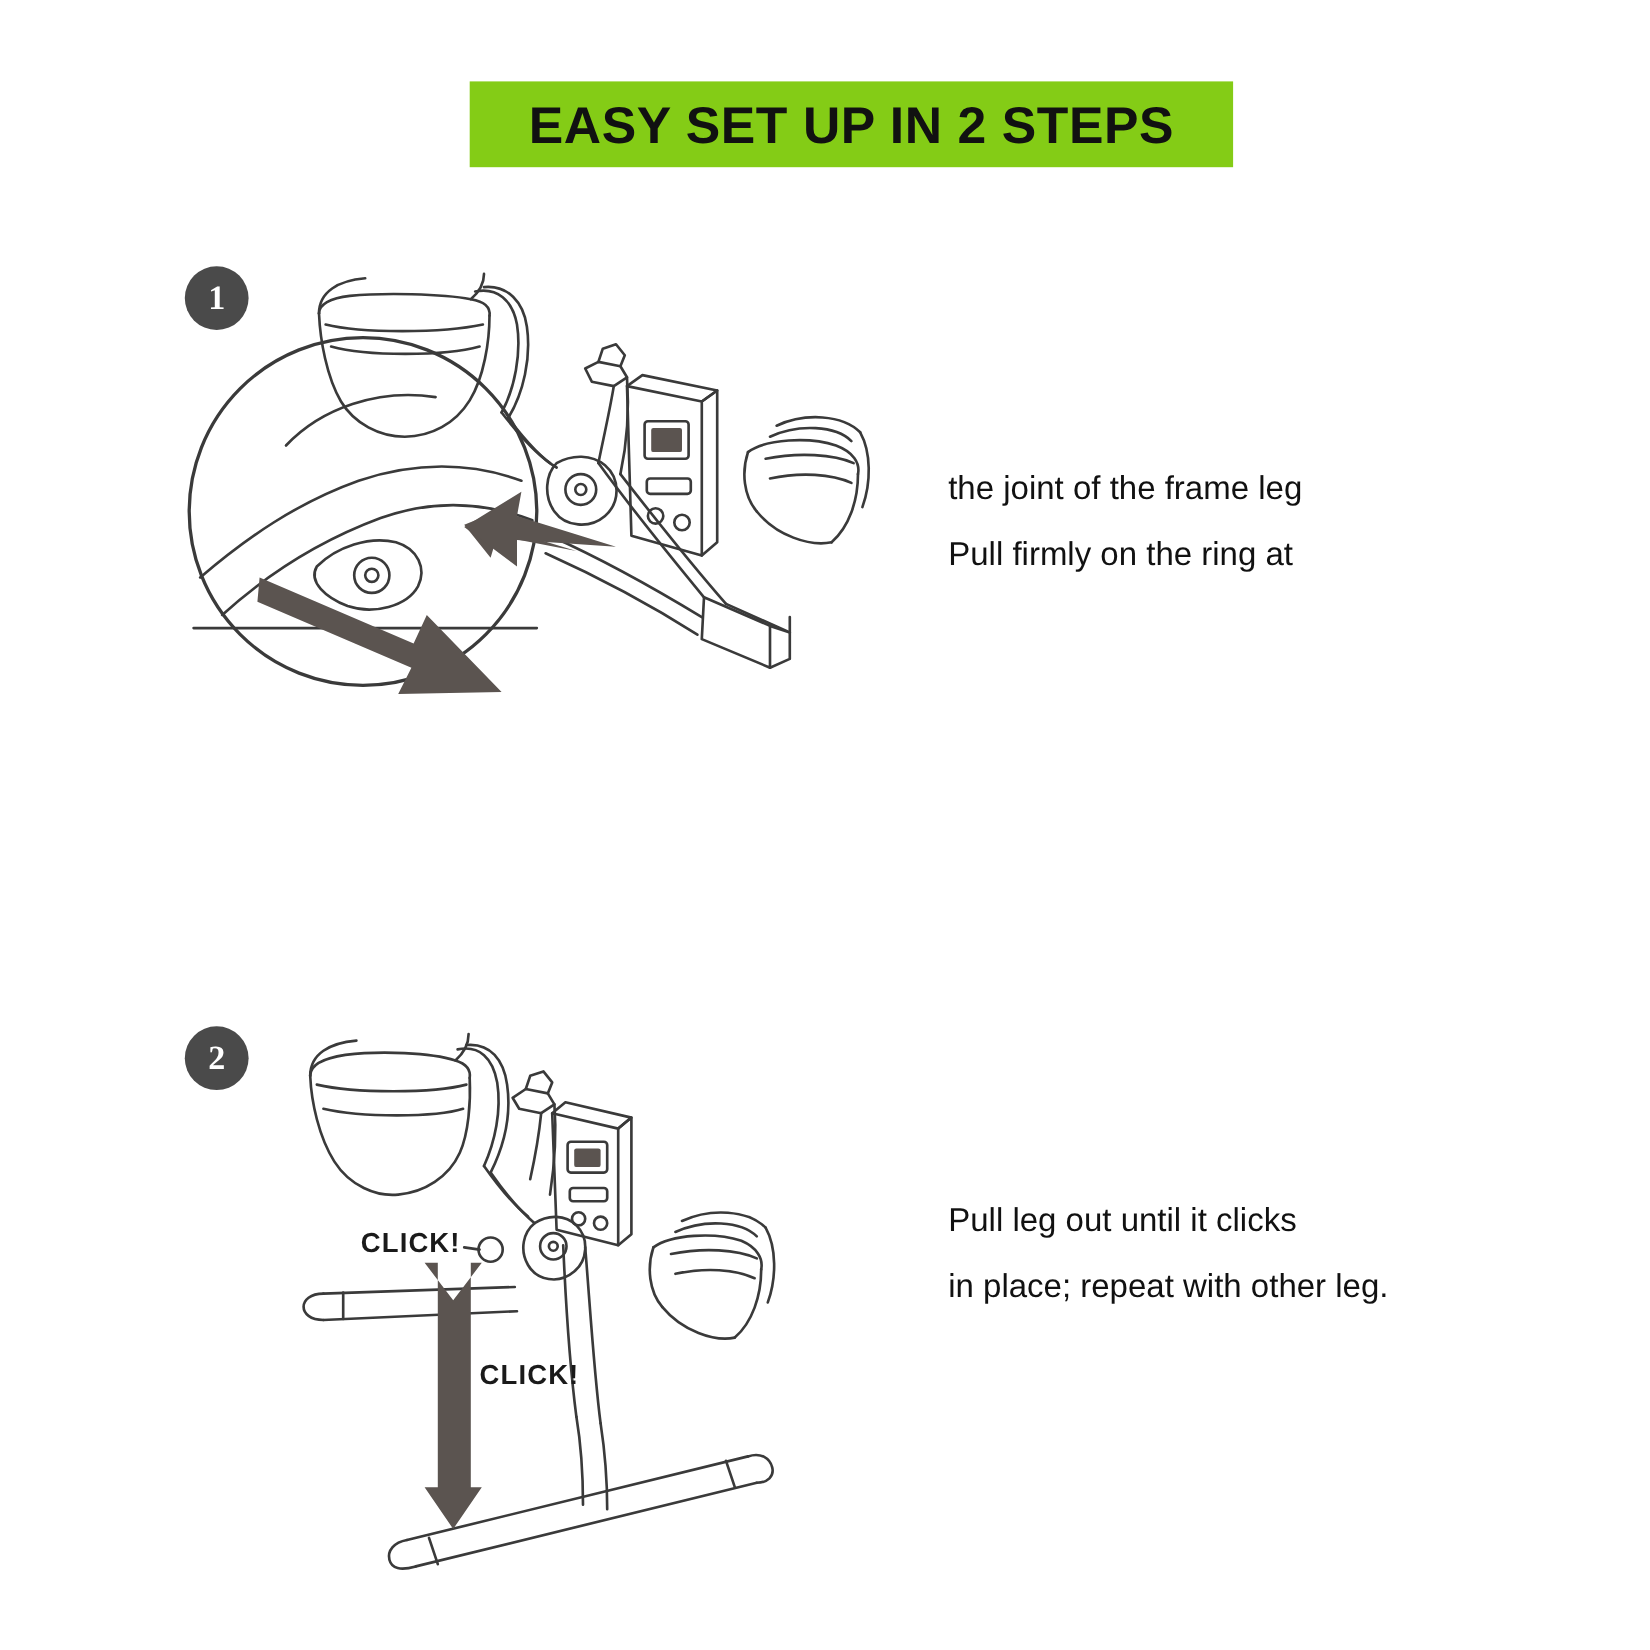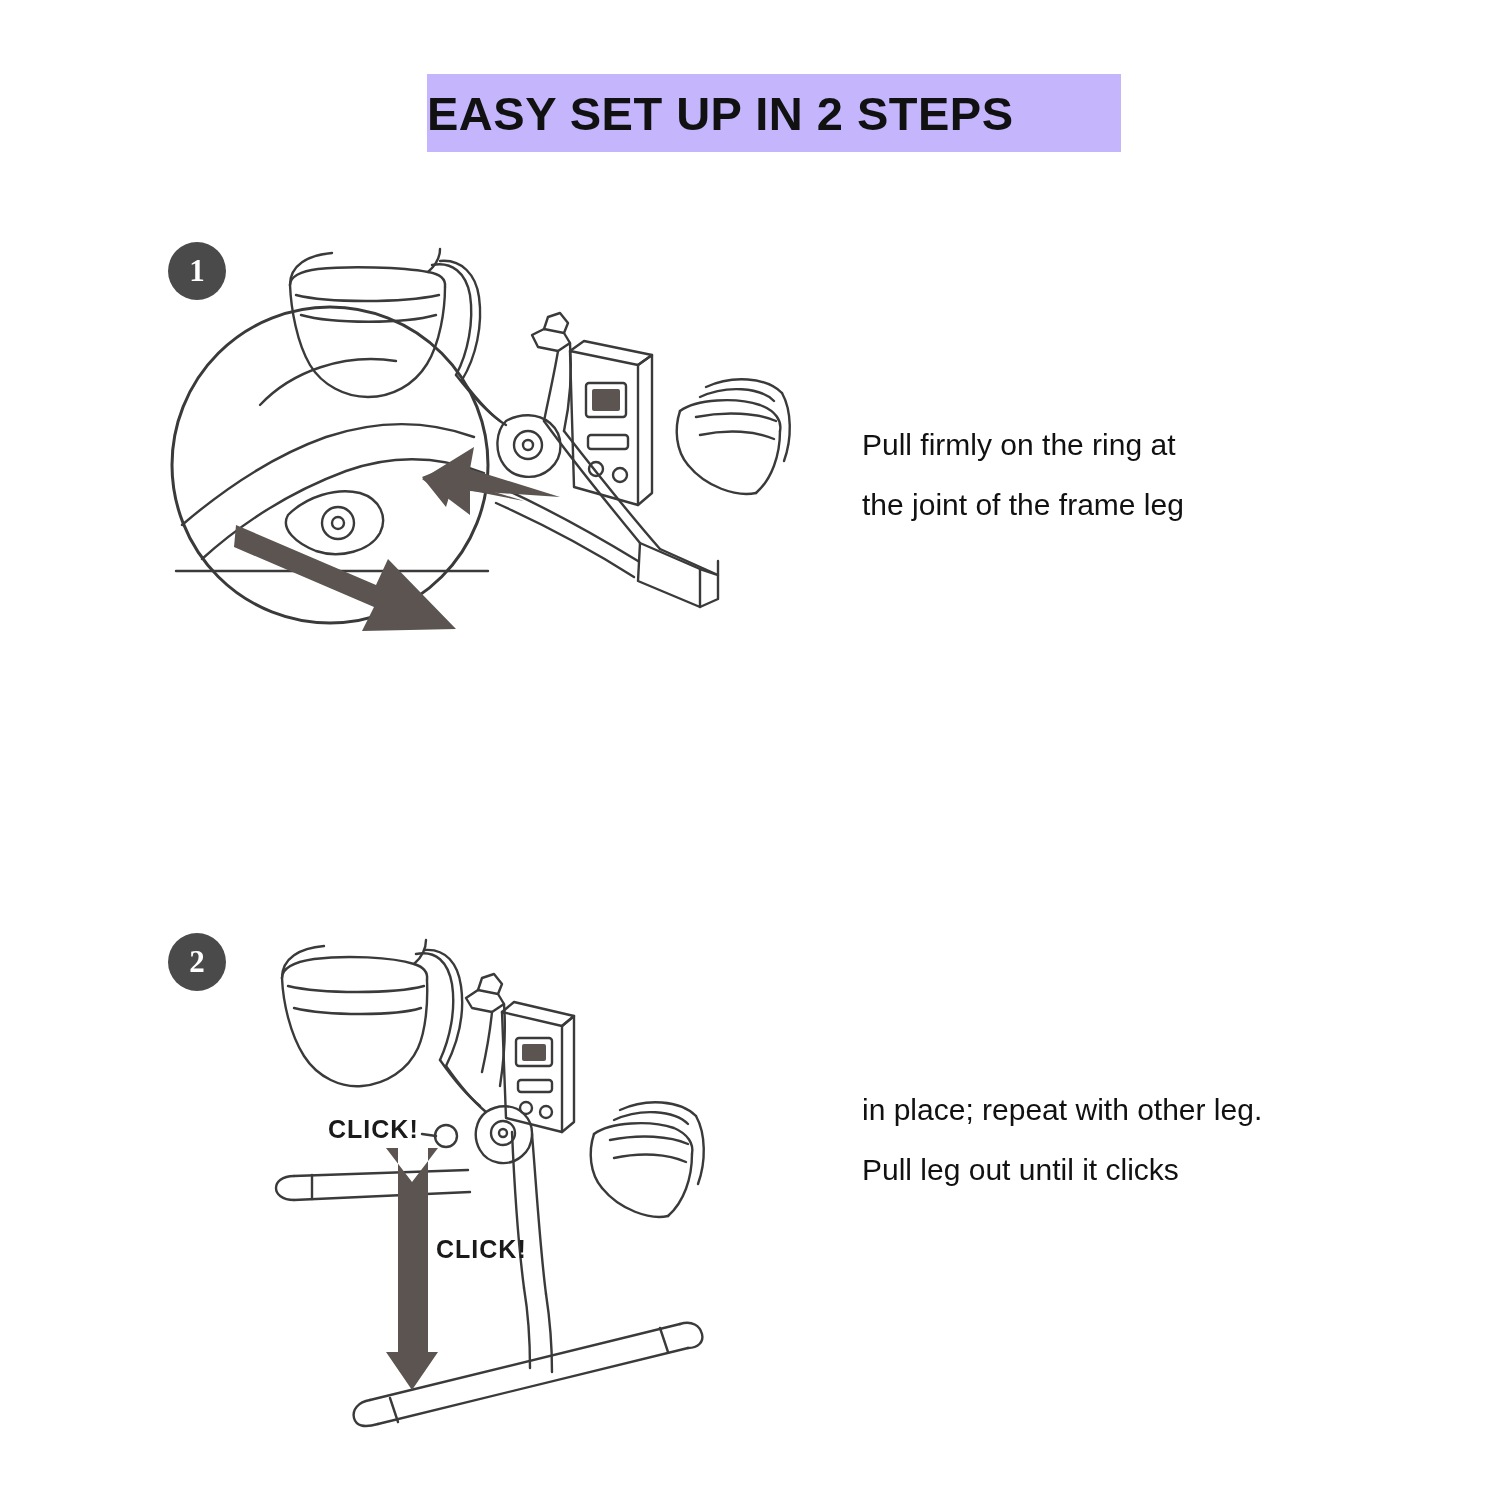--- a/index.html
+++ b/index.html
@@ -16,23 +16,24 @@
     overflow: hidden;
   }
 
   
   .header-band {
     position: absolute;
     left: 427px;
     top: 74px;
     width: 694px;
     height: 78px;
-    background: #c4b5fd;
+    background: #84cc16;
     display: flex;
     align-items: center;
+    justify-content: center;
   }
   .header-title {
     font-size: 47px;
     font-weight: bold;
     letter-spacing: 0.5px;
     color: #111111;
     white-space: nowrap;
   }
 
   
@@ -164,22 +165,22 @@
         <path d="M96 300 L236 360 L248 334 L316 404 L222 406 L234 382 L94 322 Z"></path>
 
         <path d="M384 276 L312 254 L322 236 L282 252 L306 282 L312 262 Z"></path>
 
         <path d="M420 272 L330 244 L334 222 L282 254 L330 290 L330 266 Z"></path>
       </g>
     </svg>
   </div>
 
   <div class="step-caption">
+    <div>the joint of the frame leg</div>
     <div>Pull firmly on the ring at</div>
-    <div>the joint of the frame leg</div>
   </div>
 </div>
 
 <div class="step" id="step-2">
 
   <div class="step-badge">2</div>
 
   <div class="illustration">
     <svg width="620" height="540" viewBox="0 0 620 540" xmlns="http://www.w3.org/2000/svg">
       <g fill="none" stroke="#3a3a3a" stroke-width="2.4" stroke-linecap="round" stroke-linejoin="round">
@@ -249,16 +250,16 @@
       <g fill="#5b5450">
         <path d="M122 262 L148 228 L138 228 L138 432 L148 432 L122 470 L96 432 L108 432 L108 228 L96 228 Z" transform="translate(40,0)"></path>
       </g>
 
       <text class="click-label" x="78" y="218">CLICK!</text>
       <text class="click-label" x="186" y="338">CLICK!</text>
     </svg>
   </div>
 
   <div class="step-caption">
+    <div>Pull leg out until it clicks</div>
     <div>in place; repeat with other leg.</div>
-    <div>Pull leg out until it clicks</div>
   </div>
 </div>
 
 </body></html>

